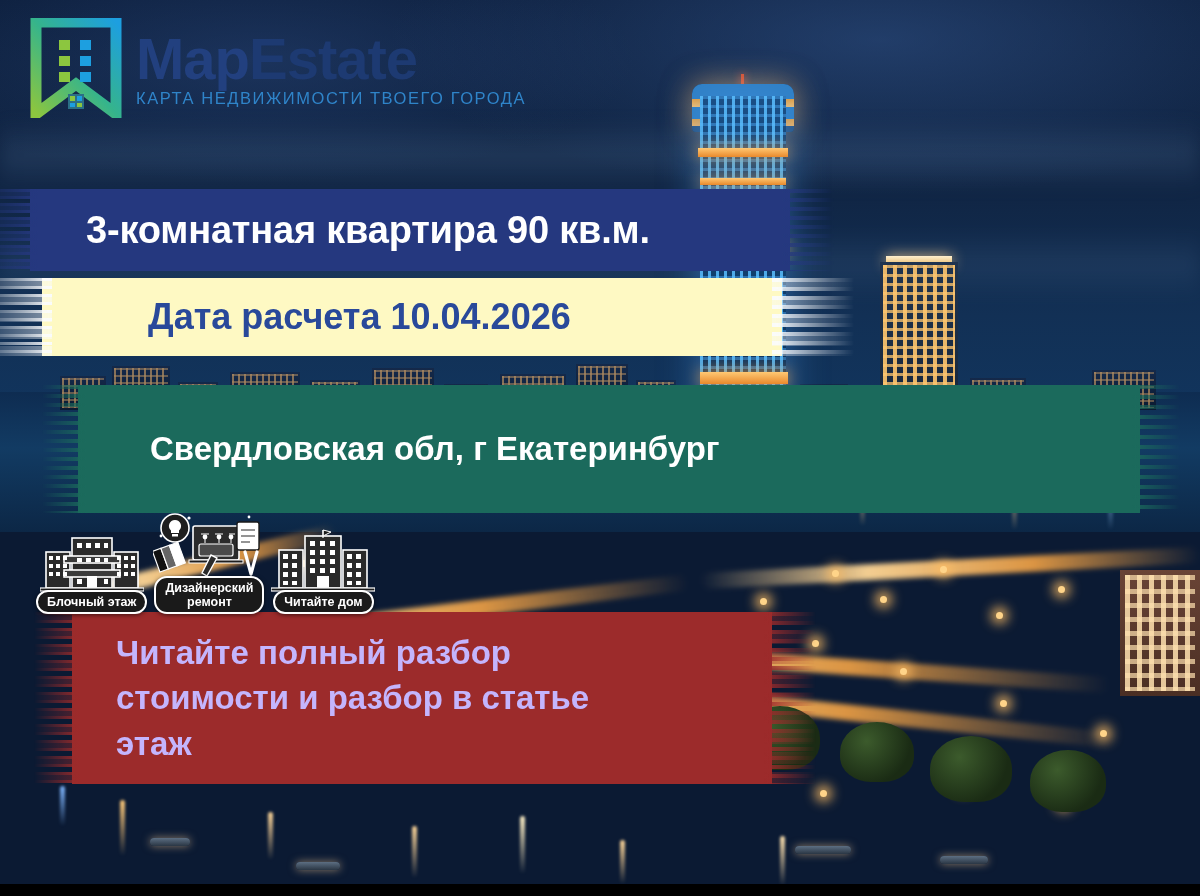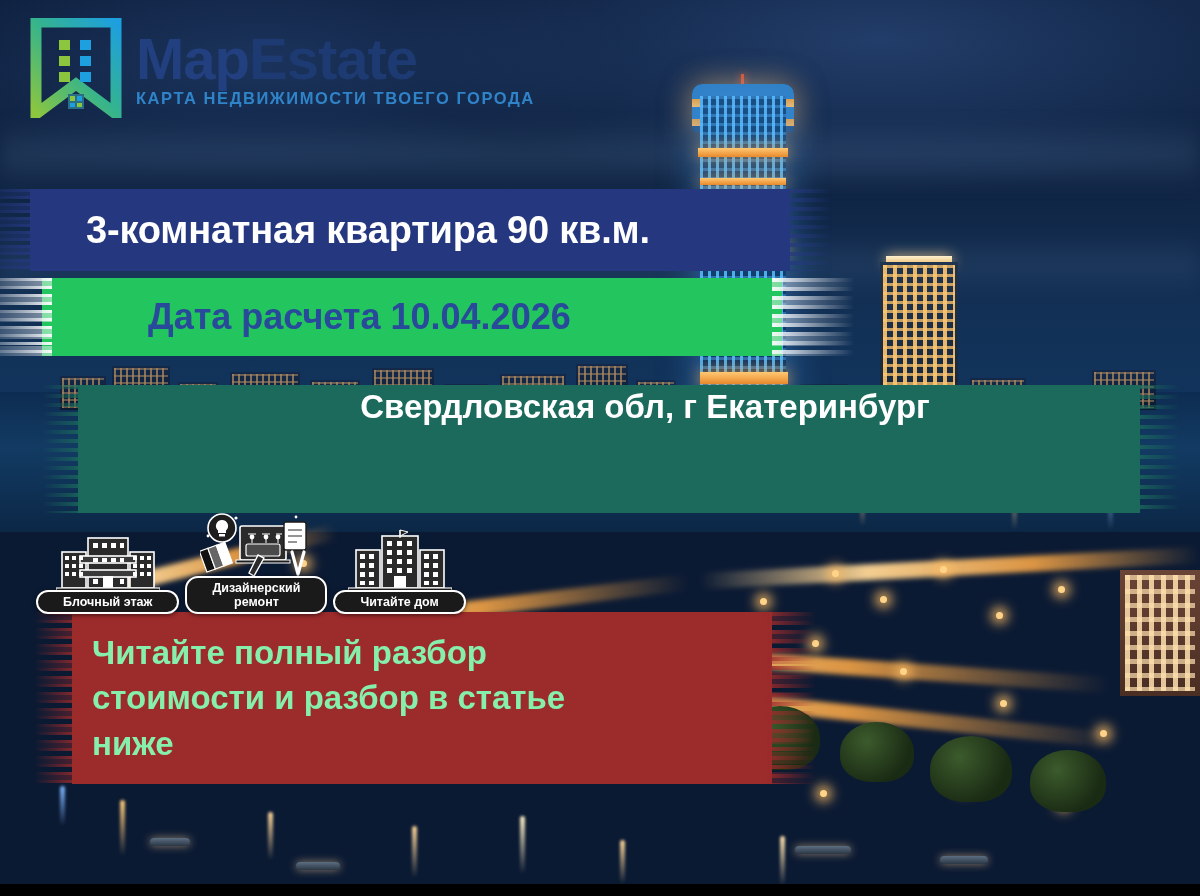--- a/index.html
+++ b/index.html
@@ -153,21 +153,21 @@
   }
   .logo-mark { width: 92px; height: 100px; flex: none; }
   .logo-text { display: flex; flex-direction: column; line-height: 1; }
   .logo-name {
     font-size: 58px; font-weight: 800; letter-spacing: -1px;
     color: #22407f;
   }
   .logo-name .tail { color: #1d3a72; }
   .logo-tagline {
     margin-top: 2px; font-size: 16.5px; letter-spacing: 1.55px;
-    color: #2f84c9; font-weight: 700;
+    color: #2f84c9; font-weight: 400;
   }
 
   
   .banner { position: absolute; display: flex; align-items: center; }
   .banner .txt { position: relative; z-index: 3; }
 
   
   .smear-l, .smear-r {
     position: absolute; top: 0; height: 100%; width: 70px; z-index: 1;
     background-repeat: repeat-y;
@@ -194,21 +194,21 @@
             mask-image: linear-gradient(270deg, rgba(0,0,0,0), #000);
   }
   .title-txt {
     font-size: 38px; font-weight: 800; color: #ffffff;
     margin-left: 56px; letter-spacing: -.2px; white-space: nowrap;
   }
 
   
   .banner-date {
     left: 42px; top: 278px; width: 740px; height: 78px;
-    background: #22c55e;
+    background: #fef9c3;
   }
   .banner-date .smear-l {
     left: -70px; width: 80px;
     background:
       repeating-linear-gradient(180deg, rgba(250,251,253,.97) 0 3px, rgba(250,251,253,0) 3px 8px),
       repeating-linear-gradient(180deg, rgba(250,251,253,.5) 0 10px, rgba(250,251,253,0) 10px 17px);
     -webkit-mask-image: linear-gradient(90deg, rgba(0,0,0,0), #000);
             mask-image: linear-gradient(90deg, rgba(0,0,0,0), #000);
   }
   .banner-date .smear-r {
@@ -221,21 +221,21 @@
   }
   .date-txt {
     font-size: 36px; font-weight: 800; color: #29499a;
     margin-left: 106px; white-space: nowrap;
   }
 
   
   .banner-addr {
     left: 78px; top: 385px; width: 1062px; height: 128px;
     background: #1b6a5c;
-    flex-direction: row; align-items: flex-start; justify-content: center;
+    flex-direction: column; align-items: flex-start; justify-content: center;
   }
   .banner-addr .smear-l {
     left: -36px; width: 44px;
     background: repeating-linear-gradient(180deg, rgba(27,106,92,.95) 0 4px, rgba(27,106,92,0) 4px 9px);
     -webkit-mask-image: linear-gradient(90deg, rgba(0,0,0,0), #000);
             mask-image: linear-gradient(90deg, rgba(0,0,0,0), #000);
   }
   .banner-addr .smear-r {
     right: -40px; width: 48px;
     background: repeating-linear-gradient(180deg, rgba(27,106,92,.92) 0 4px, rgba(27,106,92,0) 4px 10px);
@@ -263,38 +263,38 @@
   }
   .banner-cta .smear-r {
     right: -44px; width: 52px;
     background:
       repeating-linear-gradient(180deg, rgba(156,43,43,.95) 0 4px, rgba(156,43,43,0) 4px 9px),
       repeating-linear-gradient(180deg, rgba(156,43,43,.45) 0 12px, rgba(156,43,43,0) 12px 20px);
     -webkit-mask-image: linear-gradient(270deg, rgba(0,0,0,0), #000);
             mask-image: linear-gradient(270deg, rgba(0,0,0,0), #000);
   }
   .cta-line {
-    font-size: 33px; font-weight: 700; color: #86efac;
-    margin-left: 20px; line-height: 1.38; white-space: nowrap;
+    font-size: 33px; font-weight: 700; color: #c4b5fd;
+    margin-left: 44px; line-height: 1.38; white-space: nowrap;
   }
 
   
   .badges {
     position: absolute; left: 36px; top: 512px;
     display: flex; align-items: flex-end; gap: 6px; z-index: 5;
   }
   .badge { position: relative; display: flex; flex-direction: column; align-items: center; }
   .badge-art { width: 104px; height: 70px; }
   .badge-art.wide { width: 112px; }
   .badge-label {
     margin-top: -6px;
     background: #1a1a1a; color: #fff;
     border: 2px solid #fff; border-radius: 13px;
     font-size: 12.5px; font-weight: 700;
-    padding: 3px 25px; text-align: center; line-height: 1.12;
+    padding: 3px 9px; text-align: center; line-height: 1.12;
     white-space: nowrap;
     box-shadow: 0 1px 4px rgba(0,0,0,.6);
   }
   .badge-label.two { white-space: normal; width: 88px; }
 </style>
 </head>
 <body>
 
 <div class="poster">
 
@@ -561,16 +561,16 @@
       <div class="badge-label">Читайте дом</div>
     </div>
 
   </div>
 
   <div class="banner banner-cta">
     <span class="smear-l"></span>
     <span class="smear-r"></span>
     <div class="txt cta-line">Читайте полный разбор</div>
     <div class="txt cta-line">стоимости и разбор в статье</div>
-    <div class="txt cta-line">ниже</div>
+    <div class="txt cta-line">этаж</div>
   </div>
 
 </div>
 
 </body></html>

